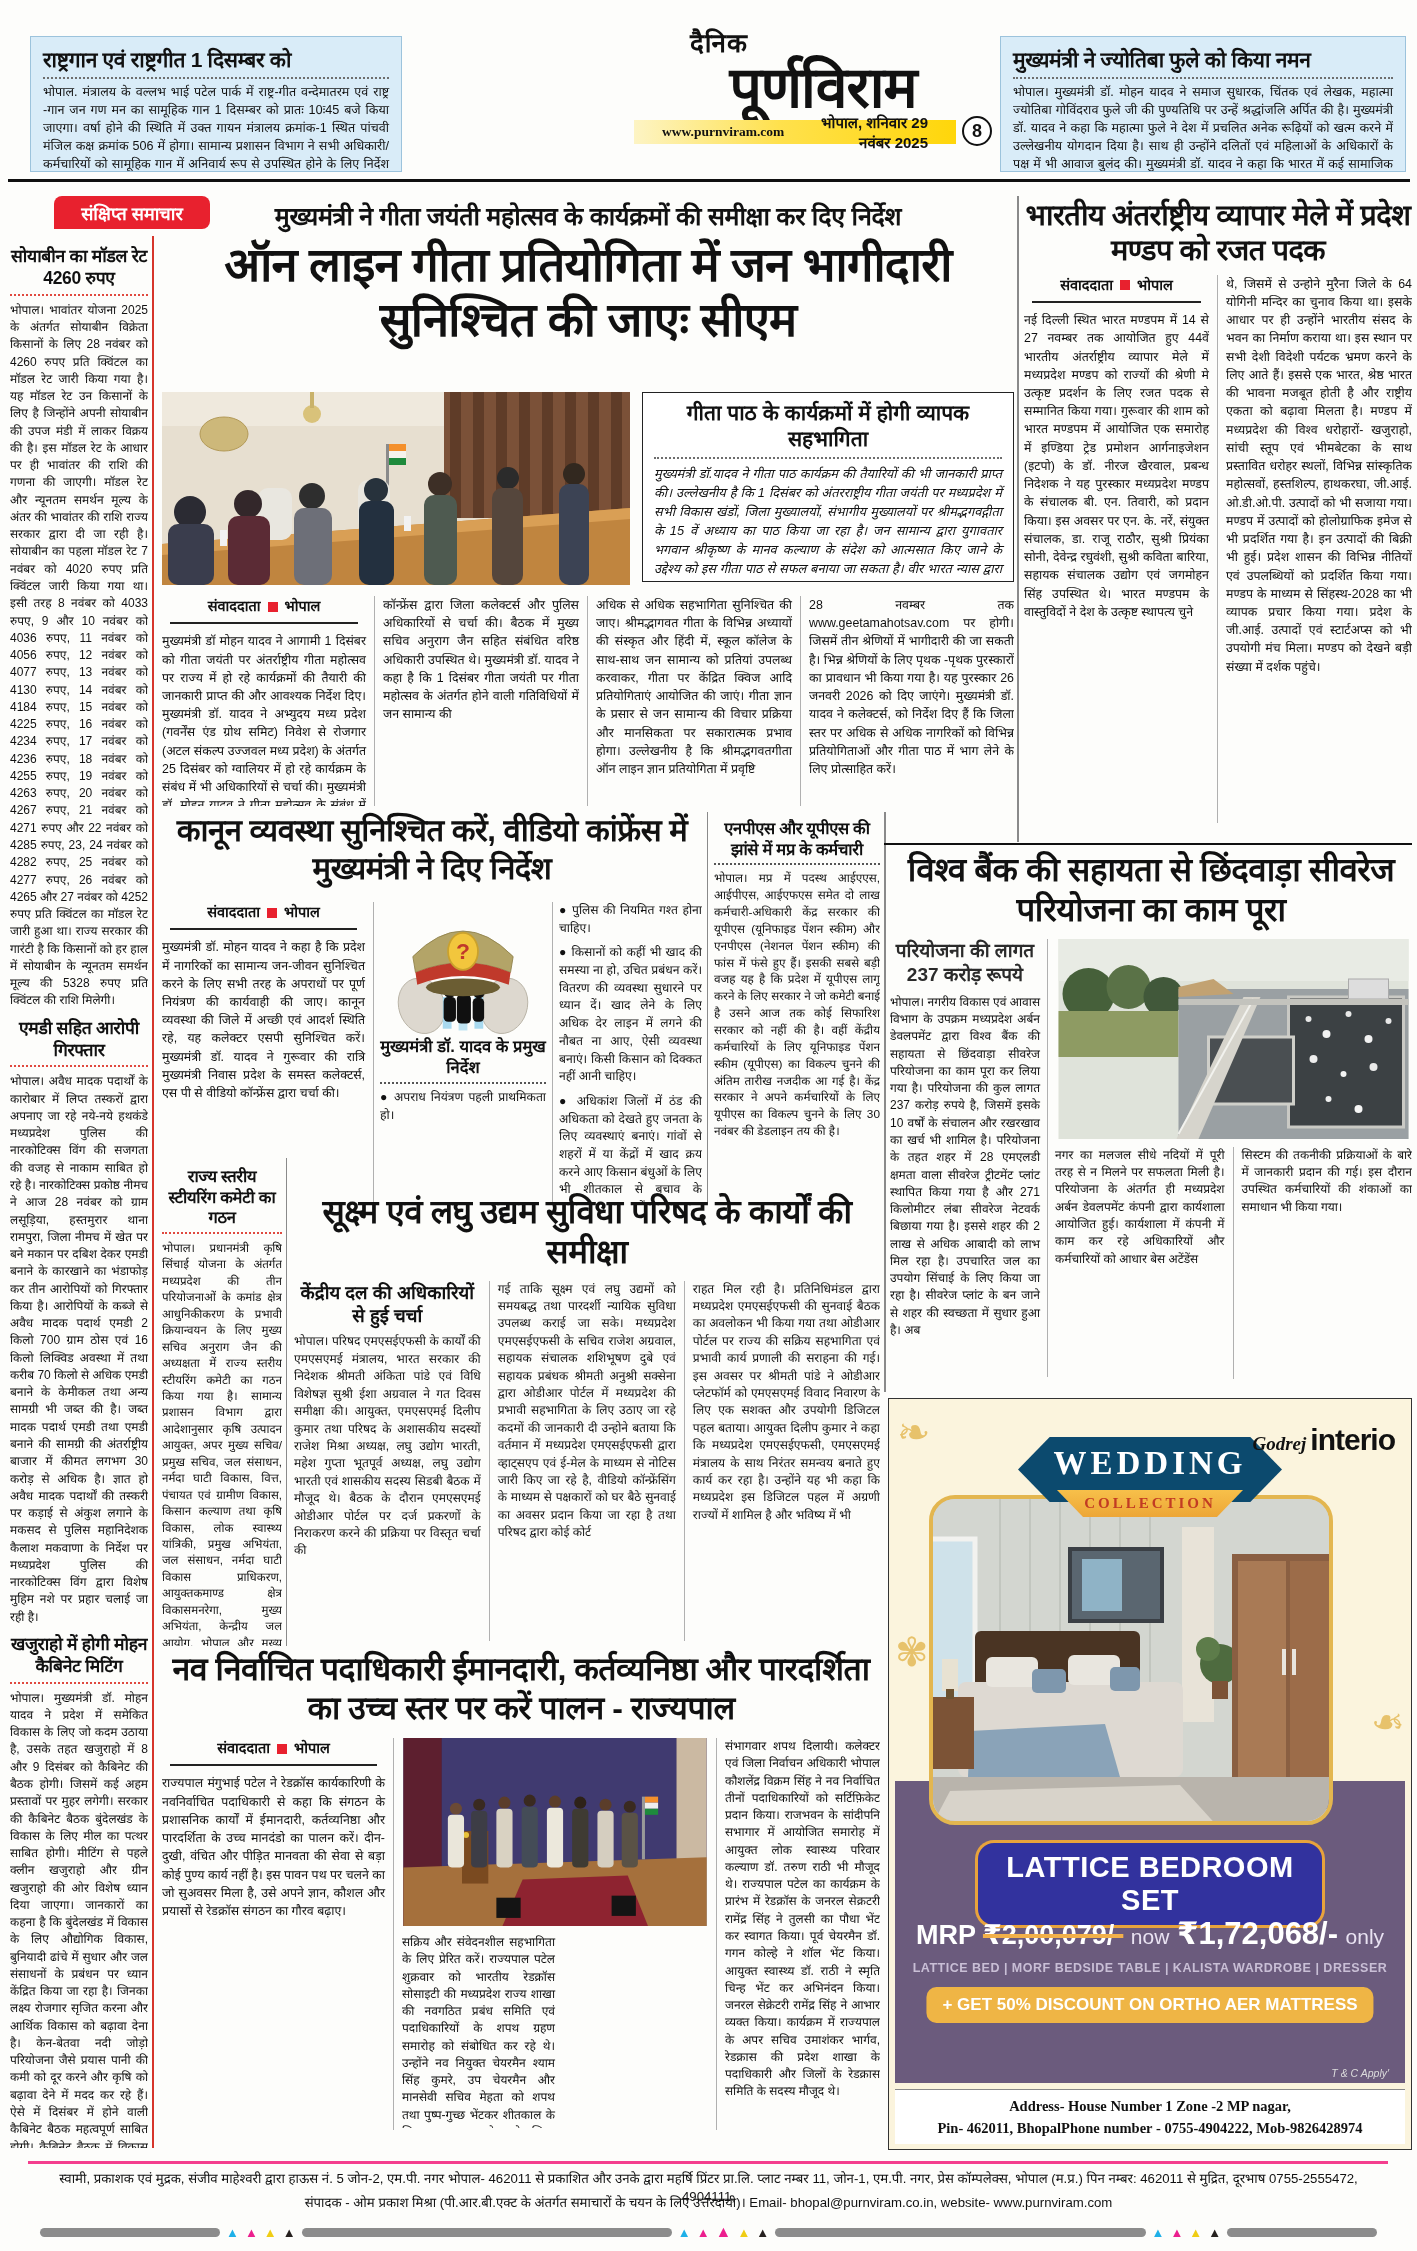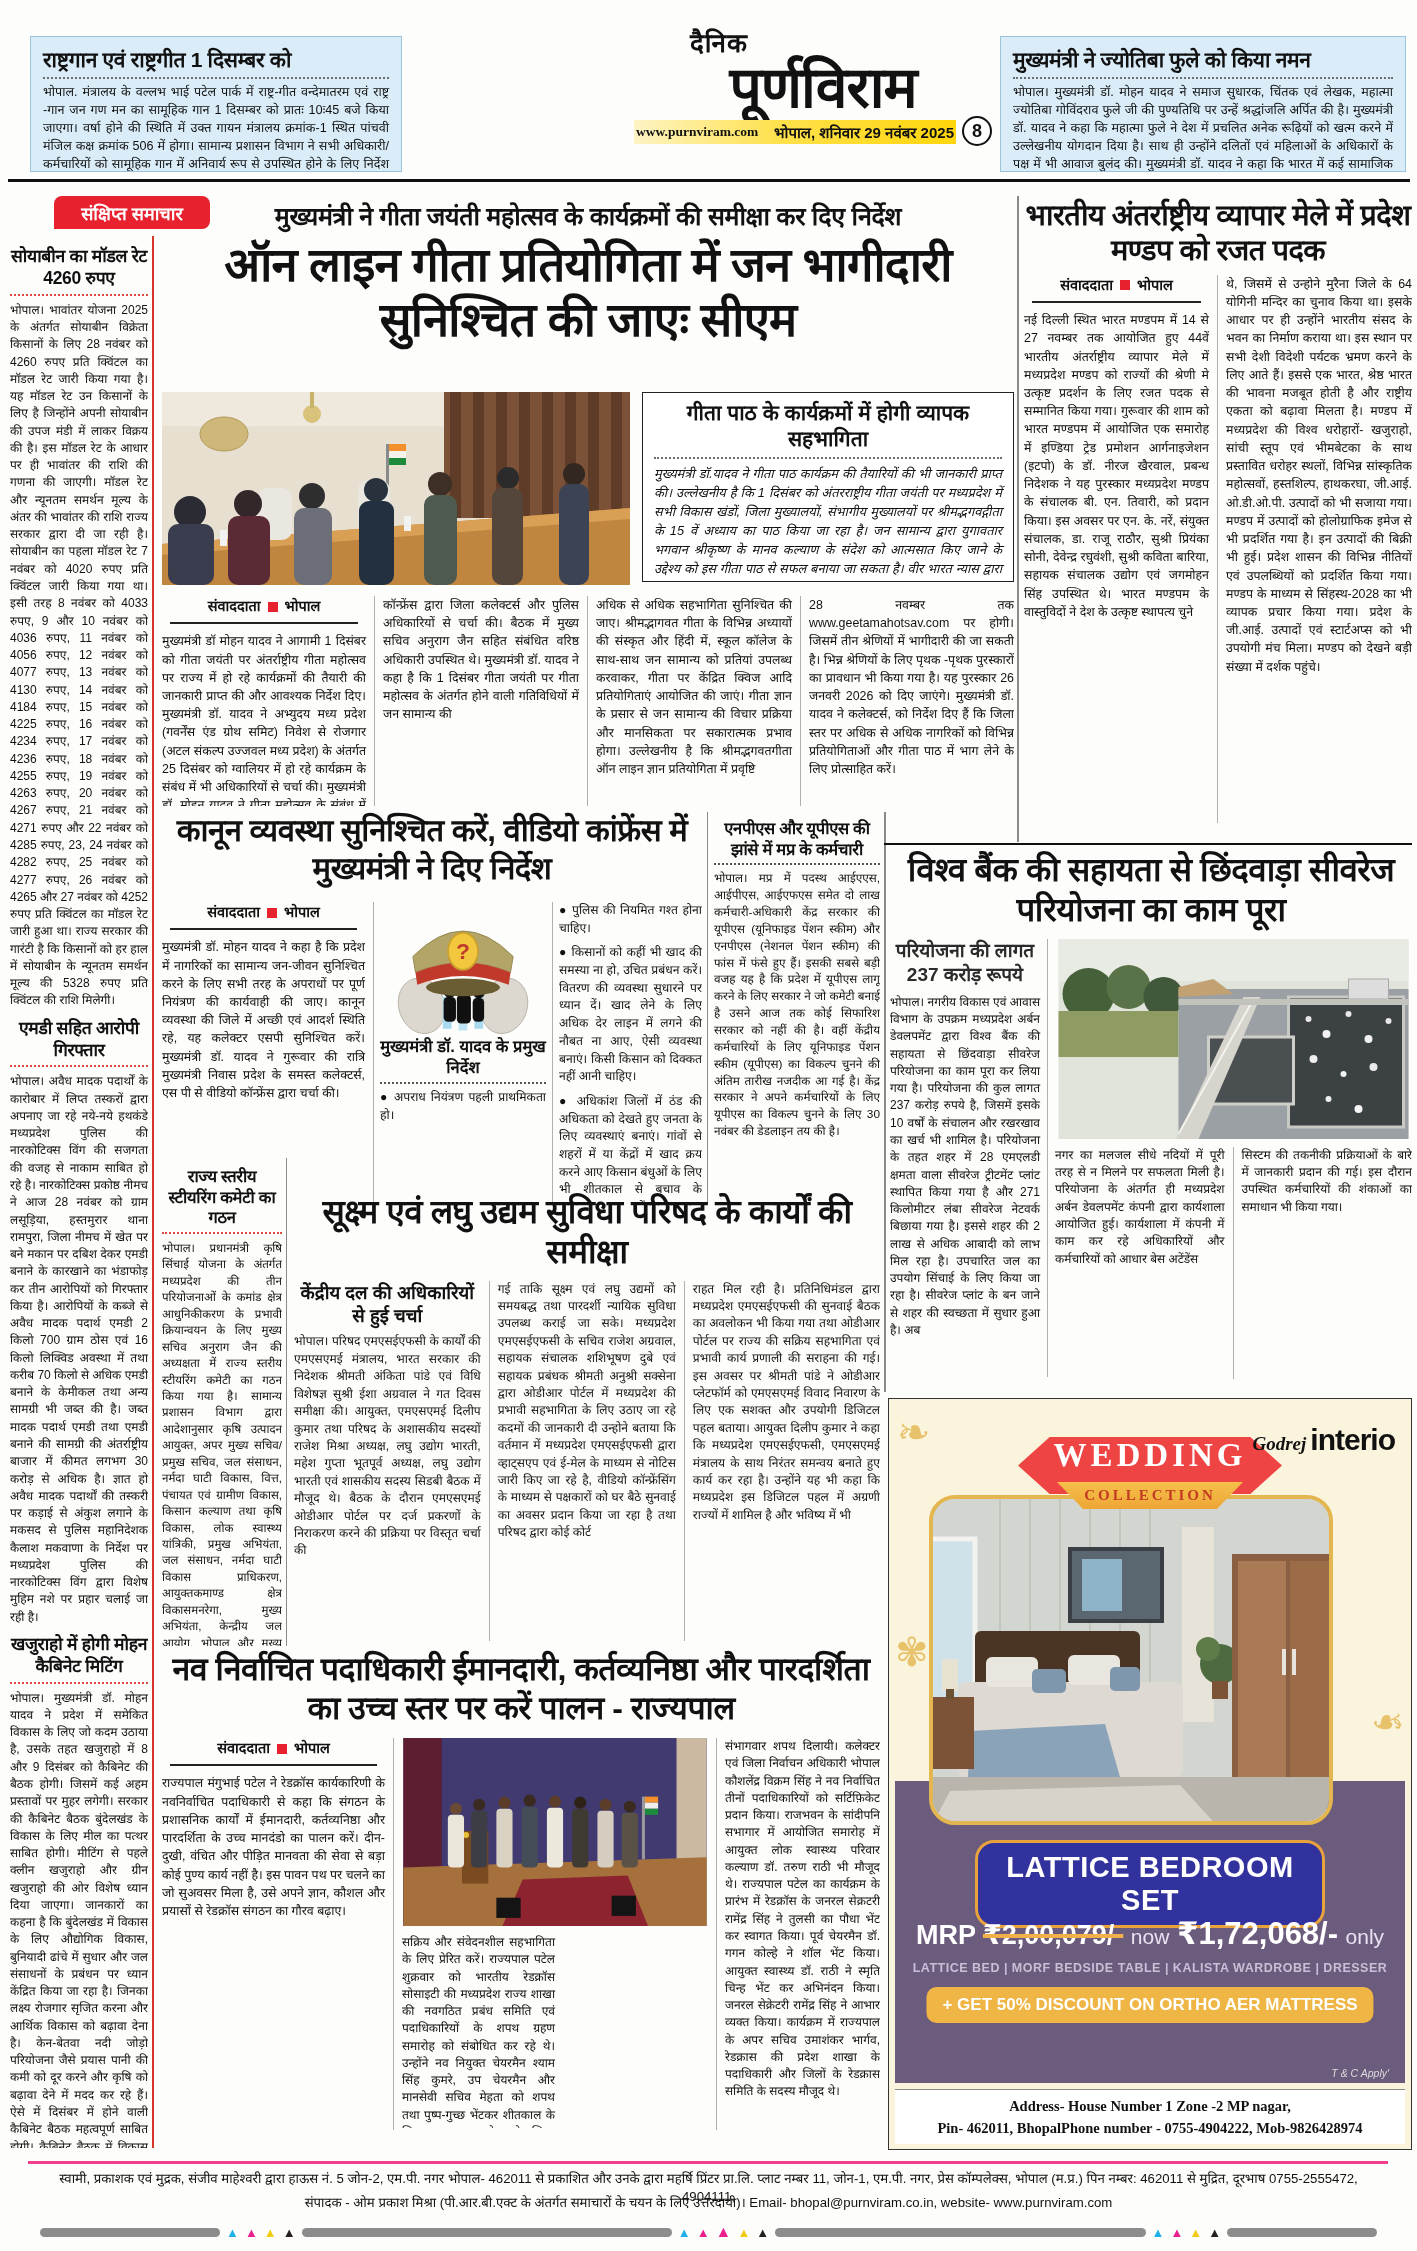--- a/index.html
+++ b/index.html
@@ -10,21 +10,21 @@
   .jtxt { text-align:justify; }
 
   
   .news-box { background:#d9ecf8; border:1px solid #9cc3dc; padding:8px 12px 6px; overflow:hidden; }
   .news-box h2 { font-size:21px; font-weight:800; letter-spacing:-0.3px; }
   .box-dot-sep { border-top:2px dotted #6d6d6d; margin:4px 0 5px; }
   .news-box p { font-size:12.6px; line-height:1.42; }
 
   .masthead-top { font-size:26px; font-weight:800; text-align:left; margin-left:56px; letter-spacing:1px; }
   .masthead-title { font-size:57px; font-weight:800; line-height:0.98; letter-spacing:-1px; text-align:center; }
-  .date-strip { display:flex; align-items:center; gap:10px; background:linear-gradient(90deg,#fdf4c4 0%,#ffe14d 45%,#ffd60a 100%); padding:0 2px; height:24px; }
+  .date-strip { display:flex; align-items:center; gap:10px; background:linear-gradient(90deg,#fdf4c4 0%,#ffe14d 45%,#ffd60a 100%); padding:0 28px; height:24px; }
   .date-strip .site { font-family:"Liberation Serif","DejaVu Serif",serif; font-weight:bold; font-size:13.5px; }
   .date-strip .dt { flex:1; text-align:right; font-weight:800; font-size:15px; }
   .pagenum { width:30px; height:30px; border:2px solid #111; border-radius:50%; display:flex; align-items:center; justify-content:center; font-weight:800; font-size:18px; background:#fff; }
 
   .hrule { background:#101010; }
   .vrule { background:#8a8a8a; }
   .red-vrule { background:#d6352b; }
 
   
   .badge { background:#e8212e; color:#fff; font-size:18px; font-weight:800; display:flex; align-items:center; justify-content:center; border-radius:8px 8px 8px 0; }
@@ -57,21 +57,21 @@
   .sw-subhead { font-size:19px; font-weight:800; text-align:center; line-height:1.3; color:#2b2b2b; margin-bottom:6px; }
   .msme-subhead { font-size:18.5px; font-weight:800; text-align:center; line-height:1.27; margin-bottom:6px; }
 
   
   .ad { background:#fbf4dd; border:1.5px solid #333; overflow:hidden; }
   .ad-logo { position:absolute; right:16px; top:24px; z-index:5; }
   .ad-logo .g { font-family:"Liberation Serif","DejaVu Serif",serif; font-style:italic; font-weight:bold; font-size:19px; margin-right:4px; }
   .ad-logo .i { font-size:30px; font-weight:800; letter-spacing:-1px; }
   .ad-photo-frame { position:absolute; left:40px; top:96px; width:404px; height:330px; border:4px solid #e3b64f; border-radius:26px; overflow:hidden; z-index:2; background:#cfd2cd; }
   .wedding { position:absolute; left:50%; transform:translateX(-50%); top:38px; width:264px; z-index:4; text-align:center; }
-  .wedding .shield { background:#ef4444; clip-path:polygon(12% 0,88% 0,100% 50%,88% 100%,12% 100%,0 50%); padding:0 0 20px; color:#fff; font-family:"Liberation Serif","DejaVu Serif",serif; font-size:33px; letter-spacing:4px; font-weight:bold; }
+  .wedding .shield { background:#0c4a6e; clip-path:polygon(12% 0,88% 0,100% 50%,88% 100%,12% 100%,0 50%); padding:8px 0 20px; color:#fff; font-family:"Liberation Serif","DejaVu Serif",serif; font-size:33px; letter-spacing:4px; font-weight:bold; }
   .wedding .ribbon { margin:-12px auto 0; width:186px; background:linear-gradient(#f7c04a,#eda636); clip-path:polygon(0 0,100% 0,86% 100%,14% 100%); color:#c23b23; font-family:"Liberation Serif","DejaVu Serif",serif; font-size:15px; letter-spacing:3px; font-weight:bold; padding:5px 0; position:relative; }
   .ad-purple { position:absolute; left:6px; right:6px; top:382px; height:302px; background:#6b5b7d; z-index:1; }
   .product-banner { position:absolute; top:444px; left:50%; transform:translateX(-50%); width:344px; background:#32329e; box-shadow:0 0 0 3px #e8a33c; border-radius:16px; color:#fff; font-weight:800; font-size:29px; letter-spacing:0.5px; text-align:center; padding:8px 0; z-index:3; }
   .mrp-line { position:absolute; top:516px; left:0; right:0; text-align:center; color:#fff; z-index:3; font-weight:800; font-size:27px; }
   .mrp-line .old { text-decoration:line-through; text-decoration-color:#f2b04a; text-decoration-thickness:4px; }
   .mrp-line .lite { font-weight:400; font-size:21px; color:#e9e2f2; }
   .mrp-line .new { font-size:31px; }
   .items-line { position:absolute; top:562px; left:0; right:0; text-align:center; color:#c9bfd6; font-size:12.5px; font-weight:bold; letter-spacing:0.5px; z-index:3; }
   .offer-pill { position:absolute; top:588px; left:50%; transform:translateX(-50%); background:#efb545; color:#fff; font-weight:800; font-size:17px; padding:8px 16px; border-radius:10px; white-space:nowrap; z-index:3; }
   .emi-line { position:absolute; top:638px; left:0; right:0; text-align:center; color:#fff; font-size:23px; font-weight:800; z-index:3; }

